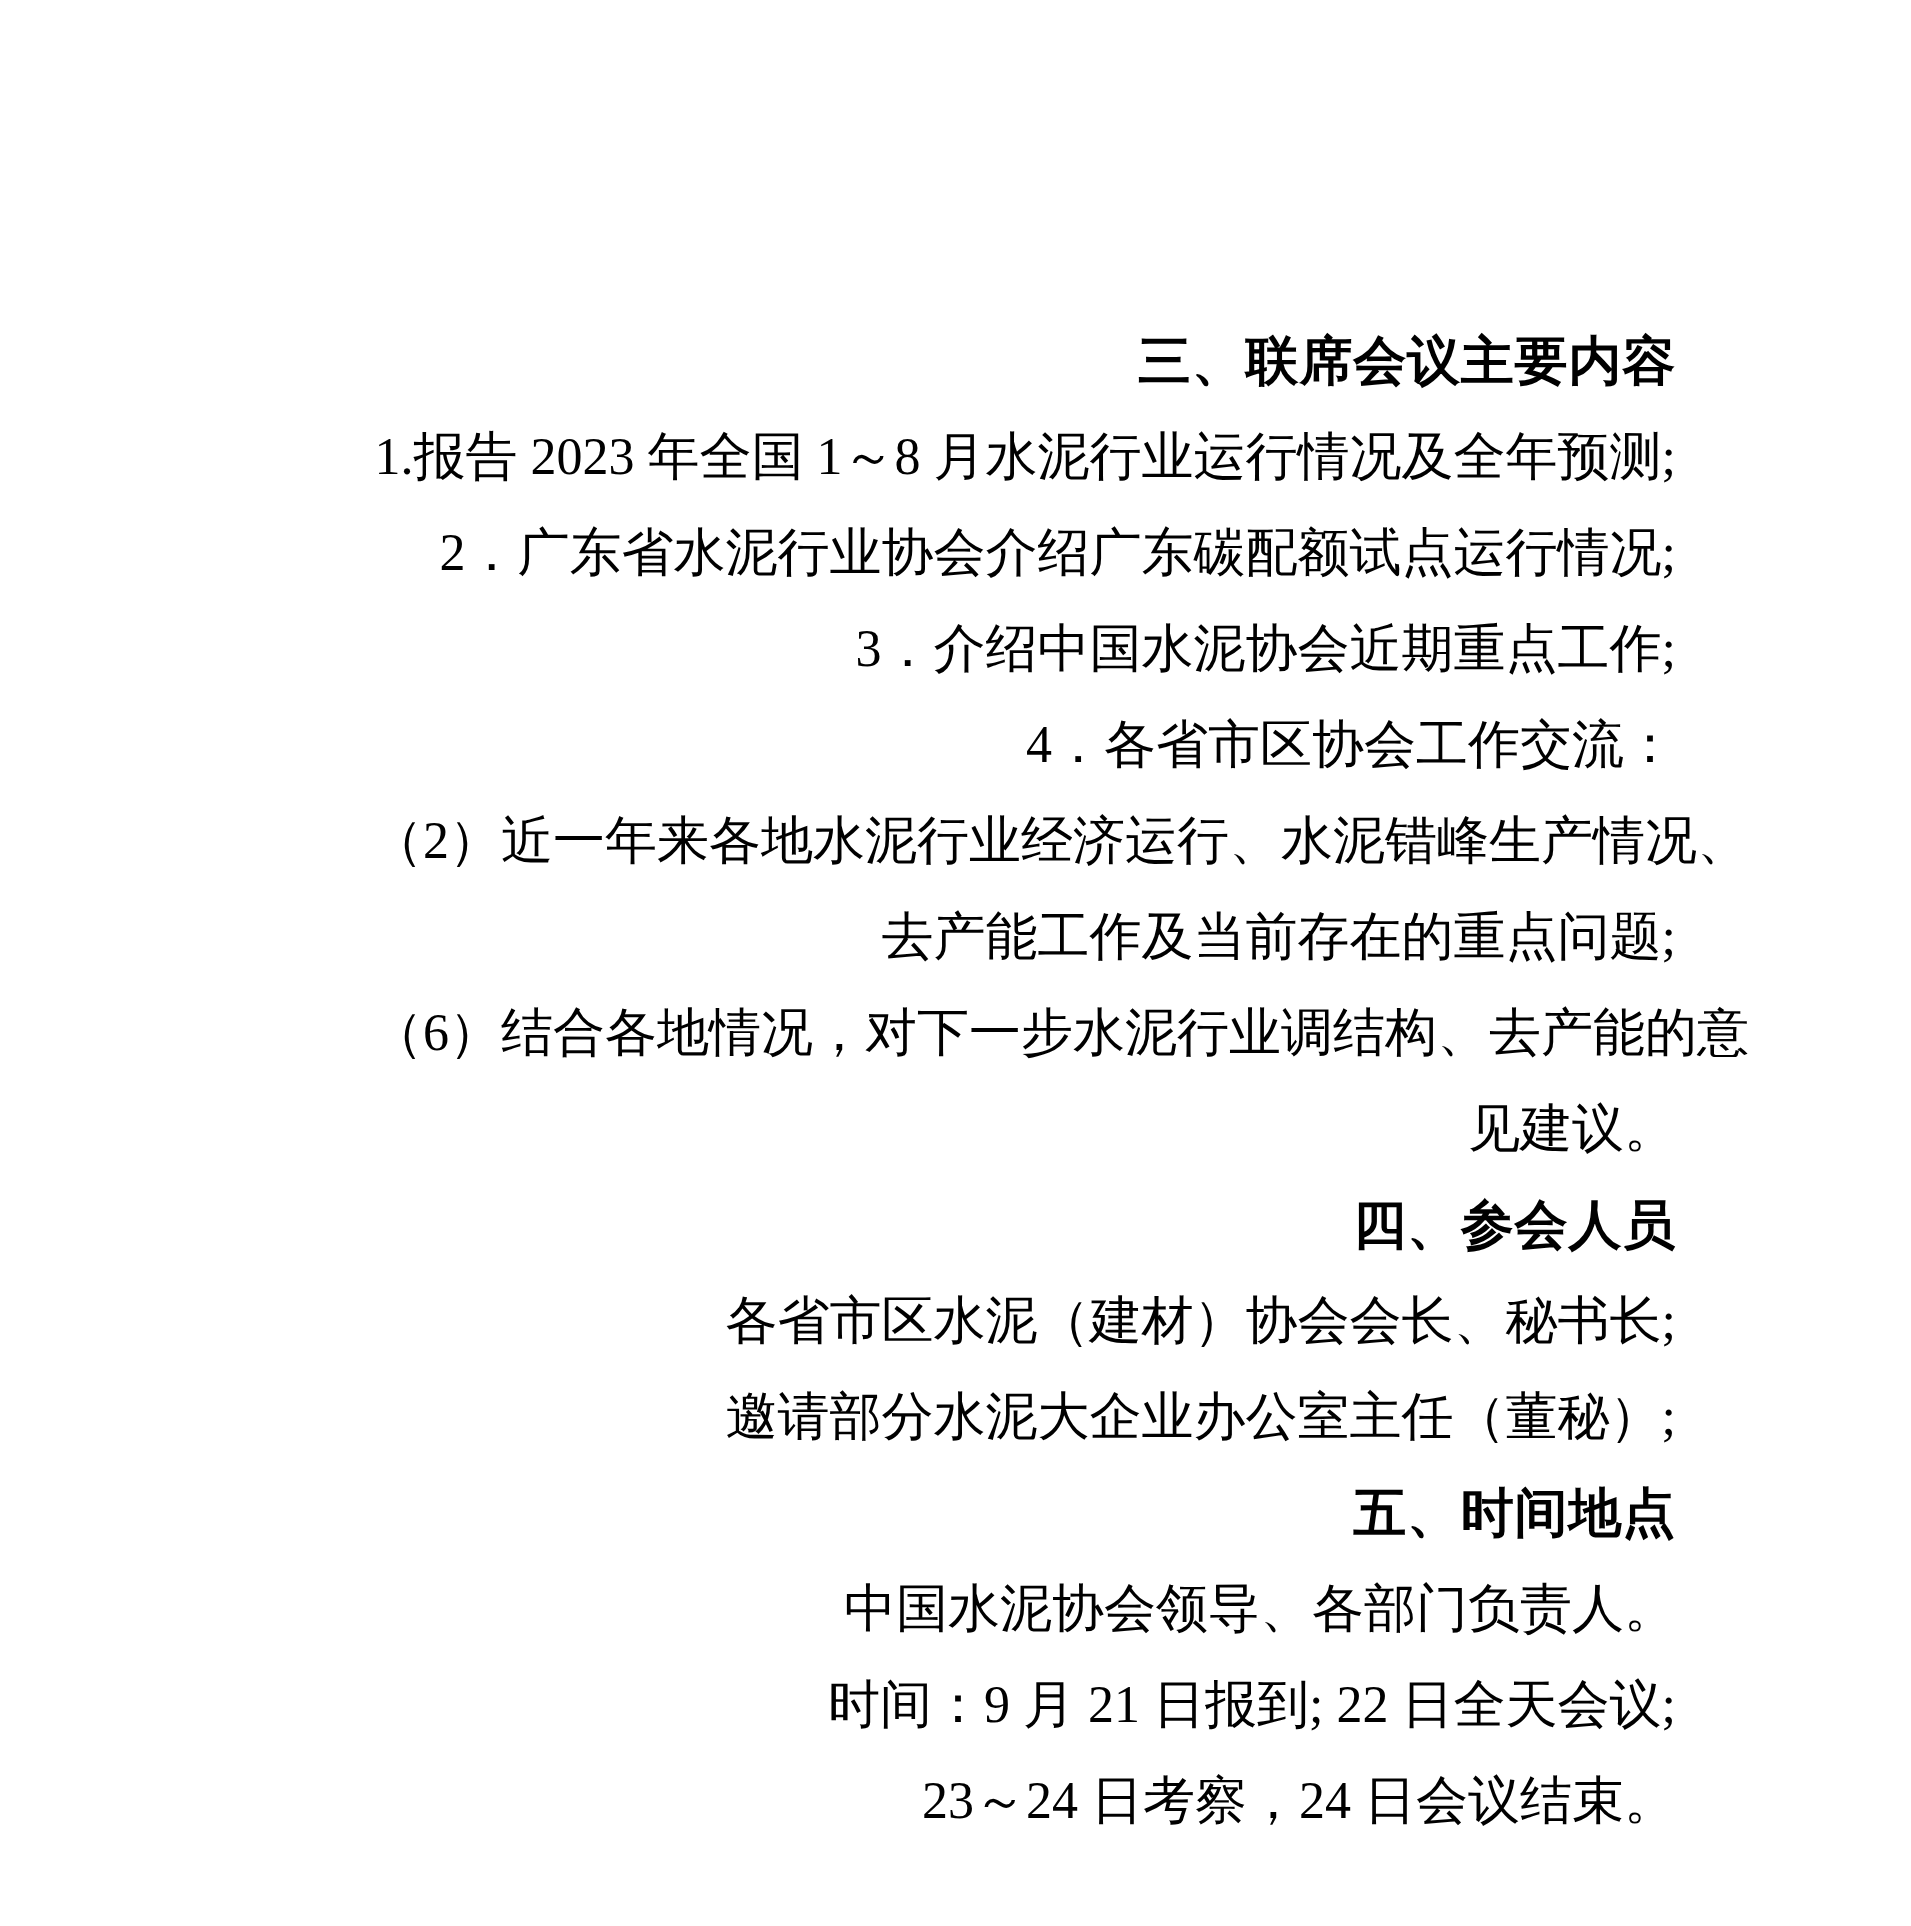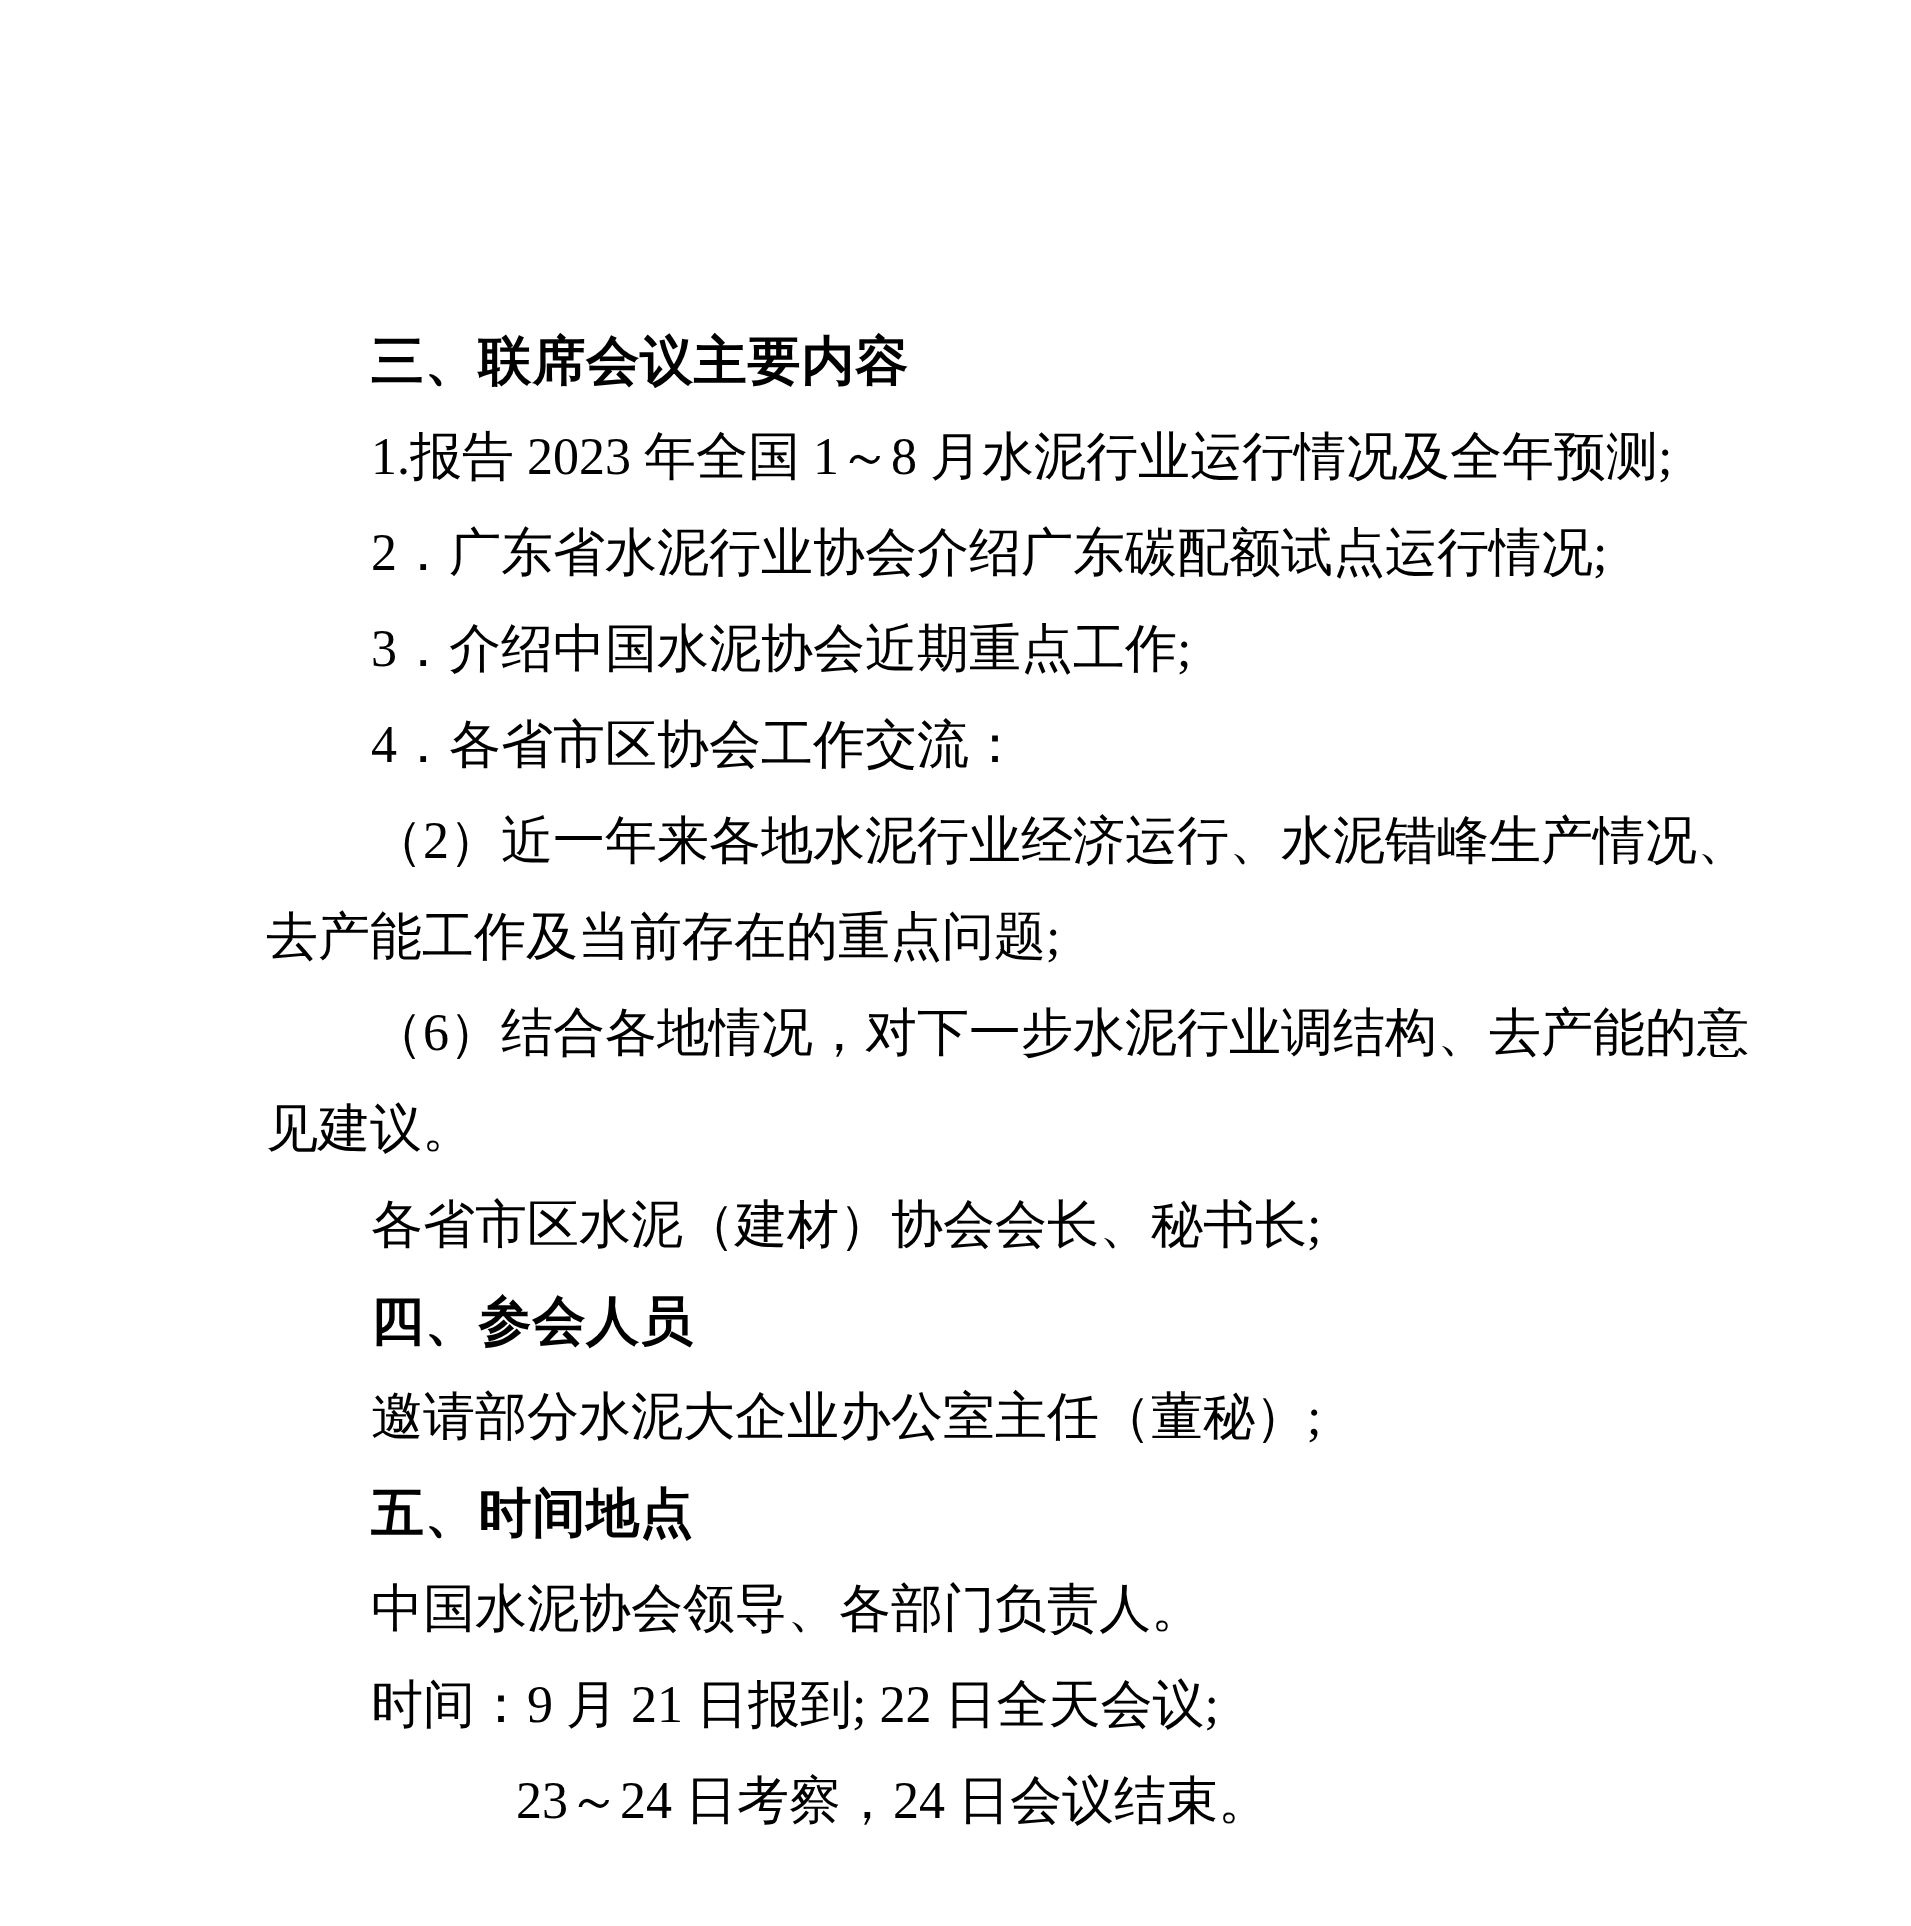--- a/index.html
+++ b/index.html
@@ -21,20 +21,21 @@
     left: 266px;
     top: 313px;
     width: 1410px;
   }
   .line {
     height: 96px;
     line-height: 96px;
     font-size: 52px;
     white-space: nowrap;
     text-indent: 105px; 
+    text-align: right;
   }
   .line.heading {
     font-family: "DejaVu Sans", "Liberation Sans", sans-serif;
     font-weight: 700;
     font-size: 53px;
     letter-spacing: 0.8px;
   }
   .line.noindent {
     text-indent: 0;
   }
@@ -49,22 +50,22 @@
   <div class="content">
     <div class="line heading">三、联席会议主要内容</div>
     <div class="line">1.报告 2023 年全国 1～8 月水泥行业运行情况及全年预测;</div>
     <div class="line">2．广东省水泥行业协会介绍广东碳配额试点运行情况;</div>
     <div class="line">3．介绍中国水泥协会近期重点工作;</div>
     <div class="line">4．各省市区协会工作交流：</div>
     <div class="line">（2）近一年来各地水泥行业经济运行、水泥错峰生产情况、</div>
     <div class="line noindent">去产能工作及当前存在的重点问题;</div>
     <div class="line">（6）结合各地情况，对下一步水泥行业调结构、去产能的意</div>
     <div class="line noindent">见建议。</div>
+    <div class="line heading">四、参会人员</div>
     <div class="line">各省市区水泥（建材）协会会长、秘书长;</div>
-    <div class="line heading">四、参会人员</div>
     <div class="line">邀请部分水泥大企业办公室主任（董秘）;</div>
     <div class="line heading">五、时间地点</div>
     <div class="line">中国水泥协会领导、各部门负责人。</div>
     <div class="line">时间：9 月 21 日报到; 22 日全天会议;</div>
     <div class="line hang-time">23～24 日考察，24 日会议结束。</div>
 
   </div>
 
 </div>
 

